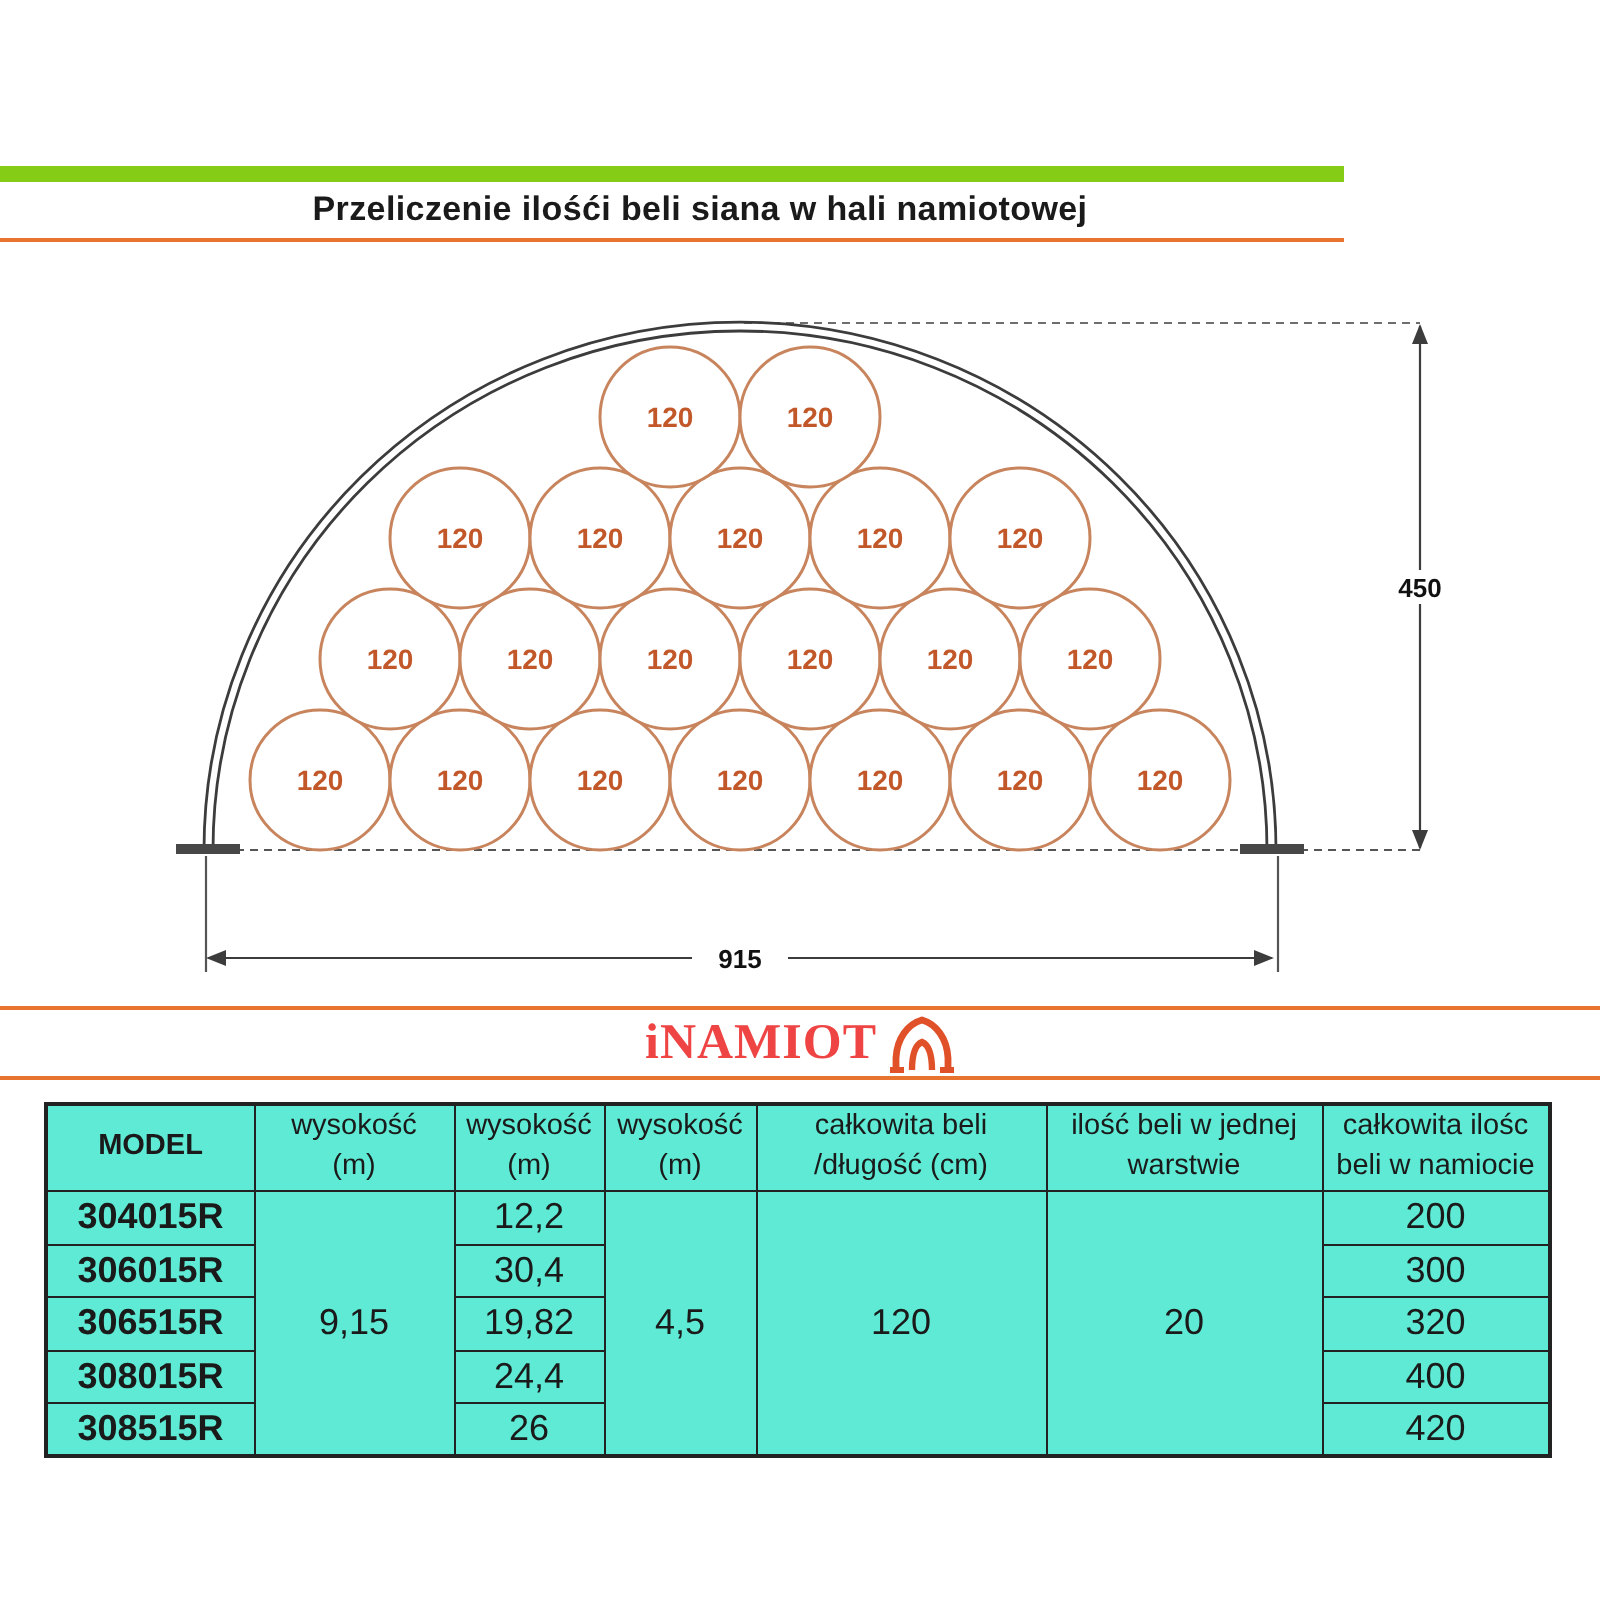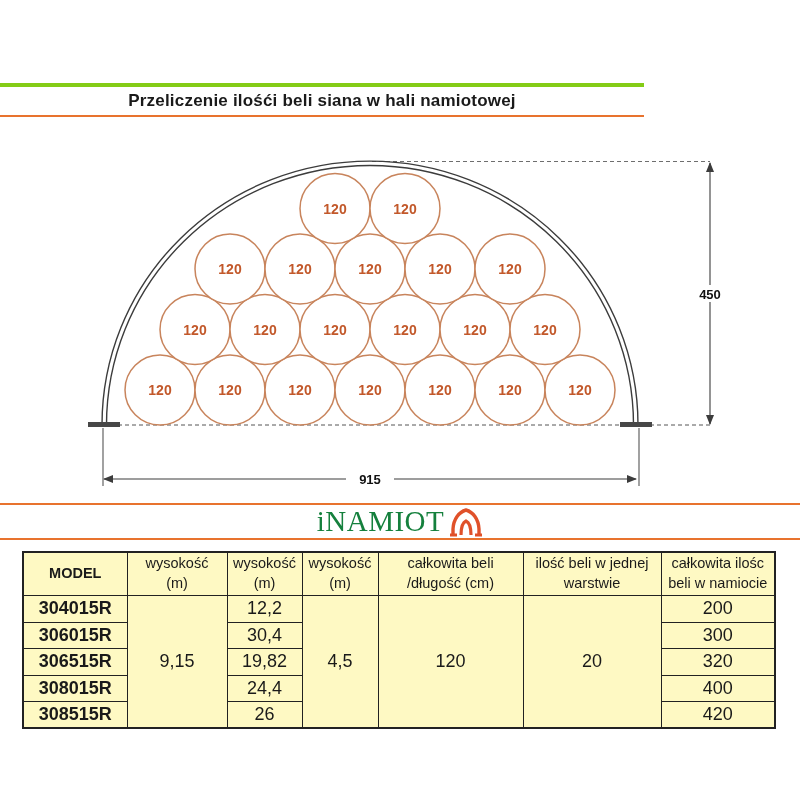--- a/index.html
+++ b/index.html
@@ -1,49 +1,49 @@
 <!DOCTYPE html>
 <html><head>
 <meta charset="utf-8">
 <style>
   html,body{margin:0;padding:0;background:#fff;}
   .page{position:relative;width:800px;height:800px;background:#fff;overflow:hidden;
         font-family:"Liberation Sans",sans-serif;color:#1a1a1a;}
 
   
   .title-band{position:absolute;left:0;top:83px;width:644px;height:28px;
-    border-top:4px solid #84cc16;border-bottom:2px solid #e8732e;
-    display:flex;align-items:center;justify-content:center;}
+    border-top:8px solid #84cc16;border-bottom:2px solid #e8732e;
+    display:flex;align-items:center;justify-content:center;padding-left:28px;}
   .title-band h1{margin:0;font-size:17px;font-weight:bold;letter-spacing:.2px;}
 
   
   .diagram{position:absolute;left:0;top:0;width:800px;height:800px;pointer-events:none;}
   .arch{fill:none;stroke:#3c3c3c;stroke-width:1.4;}
   .dash{stroke:#6e6e6e;stroke-width:1;stroke-dasharray:4 3;fill:none;}
   .dimline{stroke:#3c3c3c;stroke-width:1.1;fill:none;}
   .extline{stroke:#555;stroke-width:1.1;}
   .plate{fill:#474747;}
   .bale{fill:#fff;stroke:#c8845c;stroke-width:1.5;}
   .bale-label{fill:#c2582a;font-size:14px;font-weight:bold;text-anchor:middle;dominant-baseline:central;
     font-family:"Liberation Sans",sans-serif;}
   .dim-label{fill:#111;font-size:13px;font-weight:bold;text-anchor:middle;dominant-baseline:central;
     font-family:"Liberation Sans",sans-serif;}
   .labelbg{fill:#fff;}
 
   
   .logo-band{position:absolute;left:0;top:503px;width:800px;height:33px;
     border-top:2px solid #e8732e;border-bottom:2px solid #e8732e;
     display:flex;align-items:center;justify-content:center;gap:5px;}
-  .logo-text{font-family:"Liberation Serif",serif;font-weight:normal;font-size:29px;
-    letter-spacing:.5px;color:#15803d;line-height:1;}
+  .logo-text{font-family:"Liberation Serif",serif;font-weight:bold;font-size:25px;
+    letter-spacing:.5px;color:#ef4444;line-height:1;}
   .tent-icon{display:block;}
 
   
   .spec-table{position:absolute;left:22px;top:551px;width:752px;border-collapse:collapse;
-    table-layout:fixed;background:#fef9c3;}
+    table-layout:fixed;background:#5eead4;}
   .spec-table td{border:1.5px solid #222;text-align:center;vertical-align:middle;
     font-size:18px;padding:0;}
   .spec-table{border:2px solid #222;}
   .spec-table .hdr{height:42px;font-size:14.5px;line-height:1.35;white-space:pre-line;}
   .spec-table .model{font-weight:bold;}
   .spec-table .drow{height:26.5px;}
 </style>
 </head>
 <body>
 

